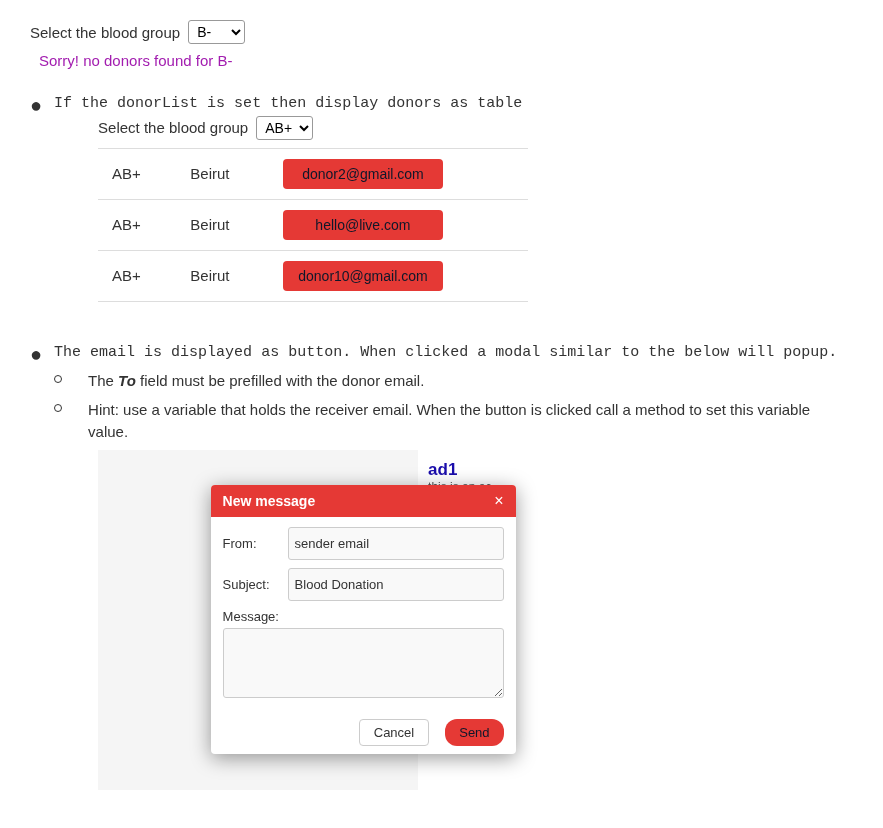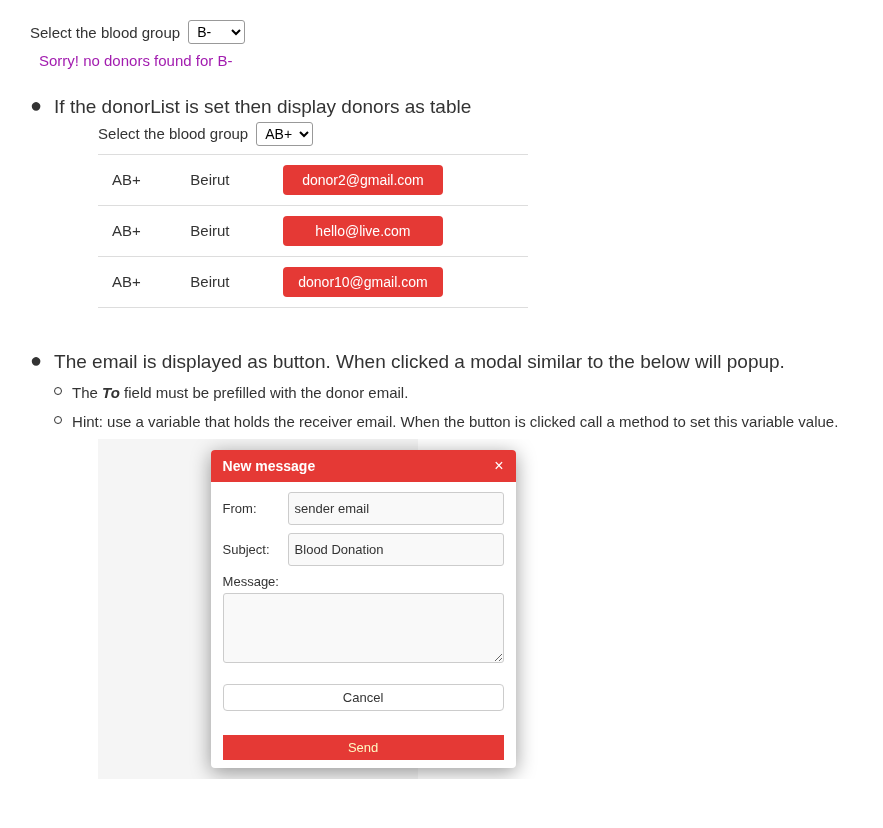--- a/index.html
+++ b/index.html
@@ -49,23 +49,24 @@
       align-items: flex-start;
       gap: 12px;
       margin-bottom: 16px;
     }
     .bullet-dot {
       font-size: 20px;
       margin-top: 1px;
       flex-shrink: 0;
     }
     .bullet-text {
-      font-size: 19px;
+      font-size: 15px;
       color: #333;
       line-height: 1.5;
+      font-family: Liberation Mono, monospace;
     }
 
     
     .table-section {
       margin-left: 44px;
       margin-bottom: 20px;
     }
     .table-blood-group-row {
       display: flex;
       align-items: center;
@@ -77,38 +78,38 @@
       width: 430px;
     }
     .donors-table td {
       padding: 10px 14px;
       border-top: 1px solid #ddd;
       border-bottom: 1px solid #ddd;
       font-size: 15px;
     }
     .email-btn {
       background-color: #e53935;
-      color: #ffffff;
+      color: #0f172a;
       border: none;
       border-radius: 4px;
       padding: 7px 12px;
       font-size: 14px;
       cursor: pointer;
       min-width: 160px;
     }
 
     
     .sub-bullets {
       margin-top: 6px;
       margin-left: 0;
     }
     .sub-bullet {
       display: flex;
       align-items: flex-start;
-      gap: 10px;
+      gap: 26px;
       margin-bottom: 6px;
       font-size: 15px;
       color: #333;
     }
     .sub-dot {
       flex-shrink: 0;
       width: 8px;
       height: 8px;
       border-radius: 50%;
       border: 1.5px solid #333;
@@ -253,37 +254,36 @@
       border-radius: 3px;
       padding: 4px 6px;
       font-size: 13px;
       resize: both;
       background: #f9f9f9;
     }
     .modal-footer {
       padding: 8px 12px;
       display: flex;
       justify-content: flex-end;
-      gap: 24px;
-      flex-direction: column;
+      gap: 16px;
     }
     .btn-cancel {
       background: #fff;
       border: 1px solid #ccc;
       border-radius: 4px;
       padding: 5px 14px;
       font-size: 13px;
       cursor: pointer;
       color: #333;
     }
     .btn-send {
       background: #e53935;
-      color: #fef9c3;
+      color: #0f172a;
       border: none;
-      border-radius: 0;
+      border-radius: 12px;
       padding: 5px 14px;
       font-size: 13px;
       cursor: pointer;
     }
 
     
     .main-content-bg {
       position: absolute;
       left: 0;
       top: 0;

